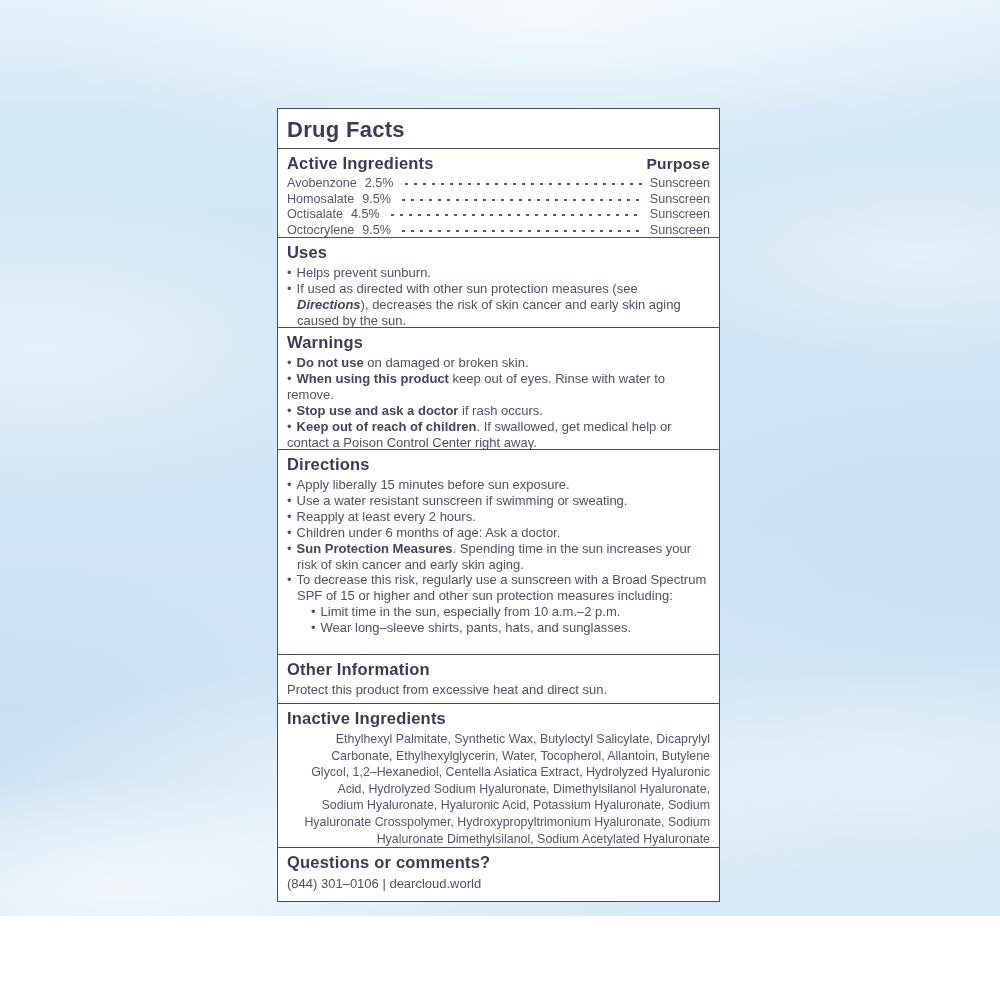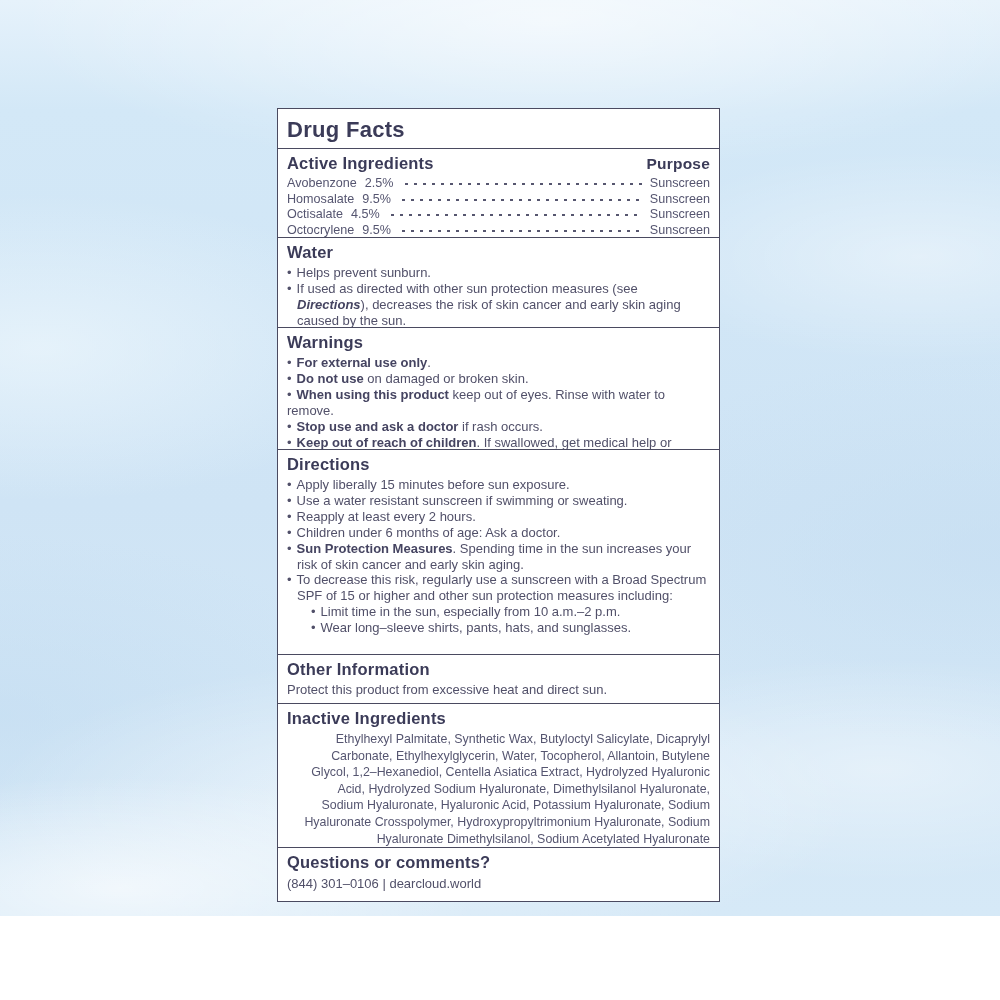--- a/index.html
+++ b/index.html
@@ -129,31 +129,30 @@
       </div>
       <div class="ing-row">
         <span class="ing-name">Octocrylene</span>
         <span class="ing-pct">9.5%</span>
         <span class="leader"></span>
         <span class="ing-purpose">Sunscreen</span>
       </div>
     </section>
 
     <section class="sec sec-uses">
-      <h2>Water</h2>
+      <h2>Uses</h2>
       <ul>
         <li class="hang"><span>Helps prevent sunburn.</span></li>
         <li class="hang"><span>If used as directed with other sun protection measures (see </span><span class="bi">Directions</span><span>), decreases the risk of skin cancer and early skin aging caused by the sun.</span></li>
       </ul>
     </section>
 
     <section class="sec sec-warnings">
       <h2>Warnings</h2>
       <ul>
-        <li><span class="b">For external use only</span><span>.</span></li>
         <li><span class="b">Do not use</span><span> on damaged or broken skin.</span></li>
         <li><span class="b">When using this product</span><span> keep out of eyes. Rinse with water to remove.</span></li>
         <li><span class="b">Stop use and ask a doctor</span><span> if rash occurs.</span></li>
         <li><span class="b">Keep out of reach of children</span><span>. If swallowed, get medical help or contact a Poison Control Center right away.</span></li>
       </ul>
     </section>
 
     <section class="sec sec-directions">
       <h2>Directions</h2>
       <ul>

